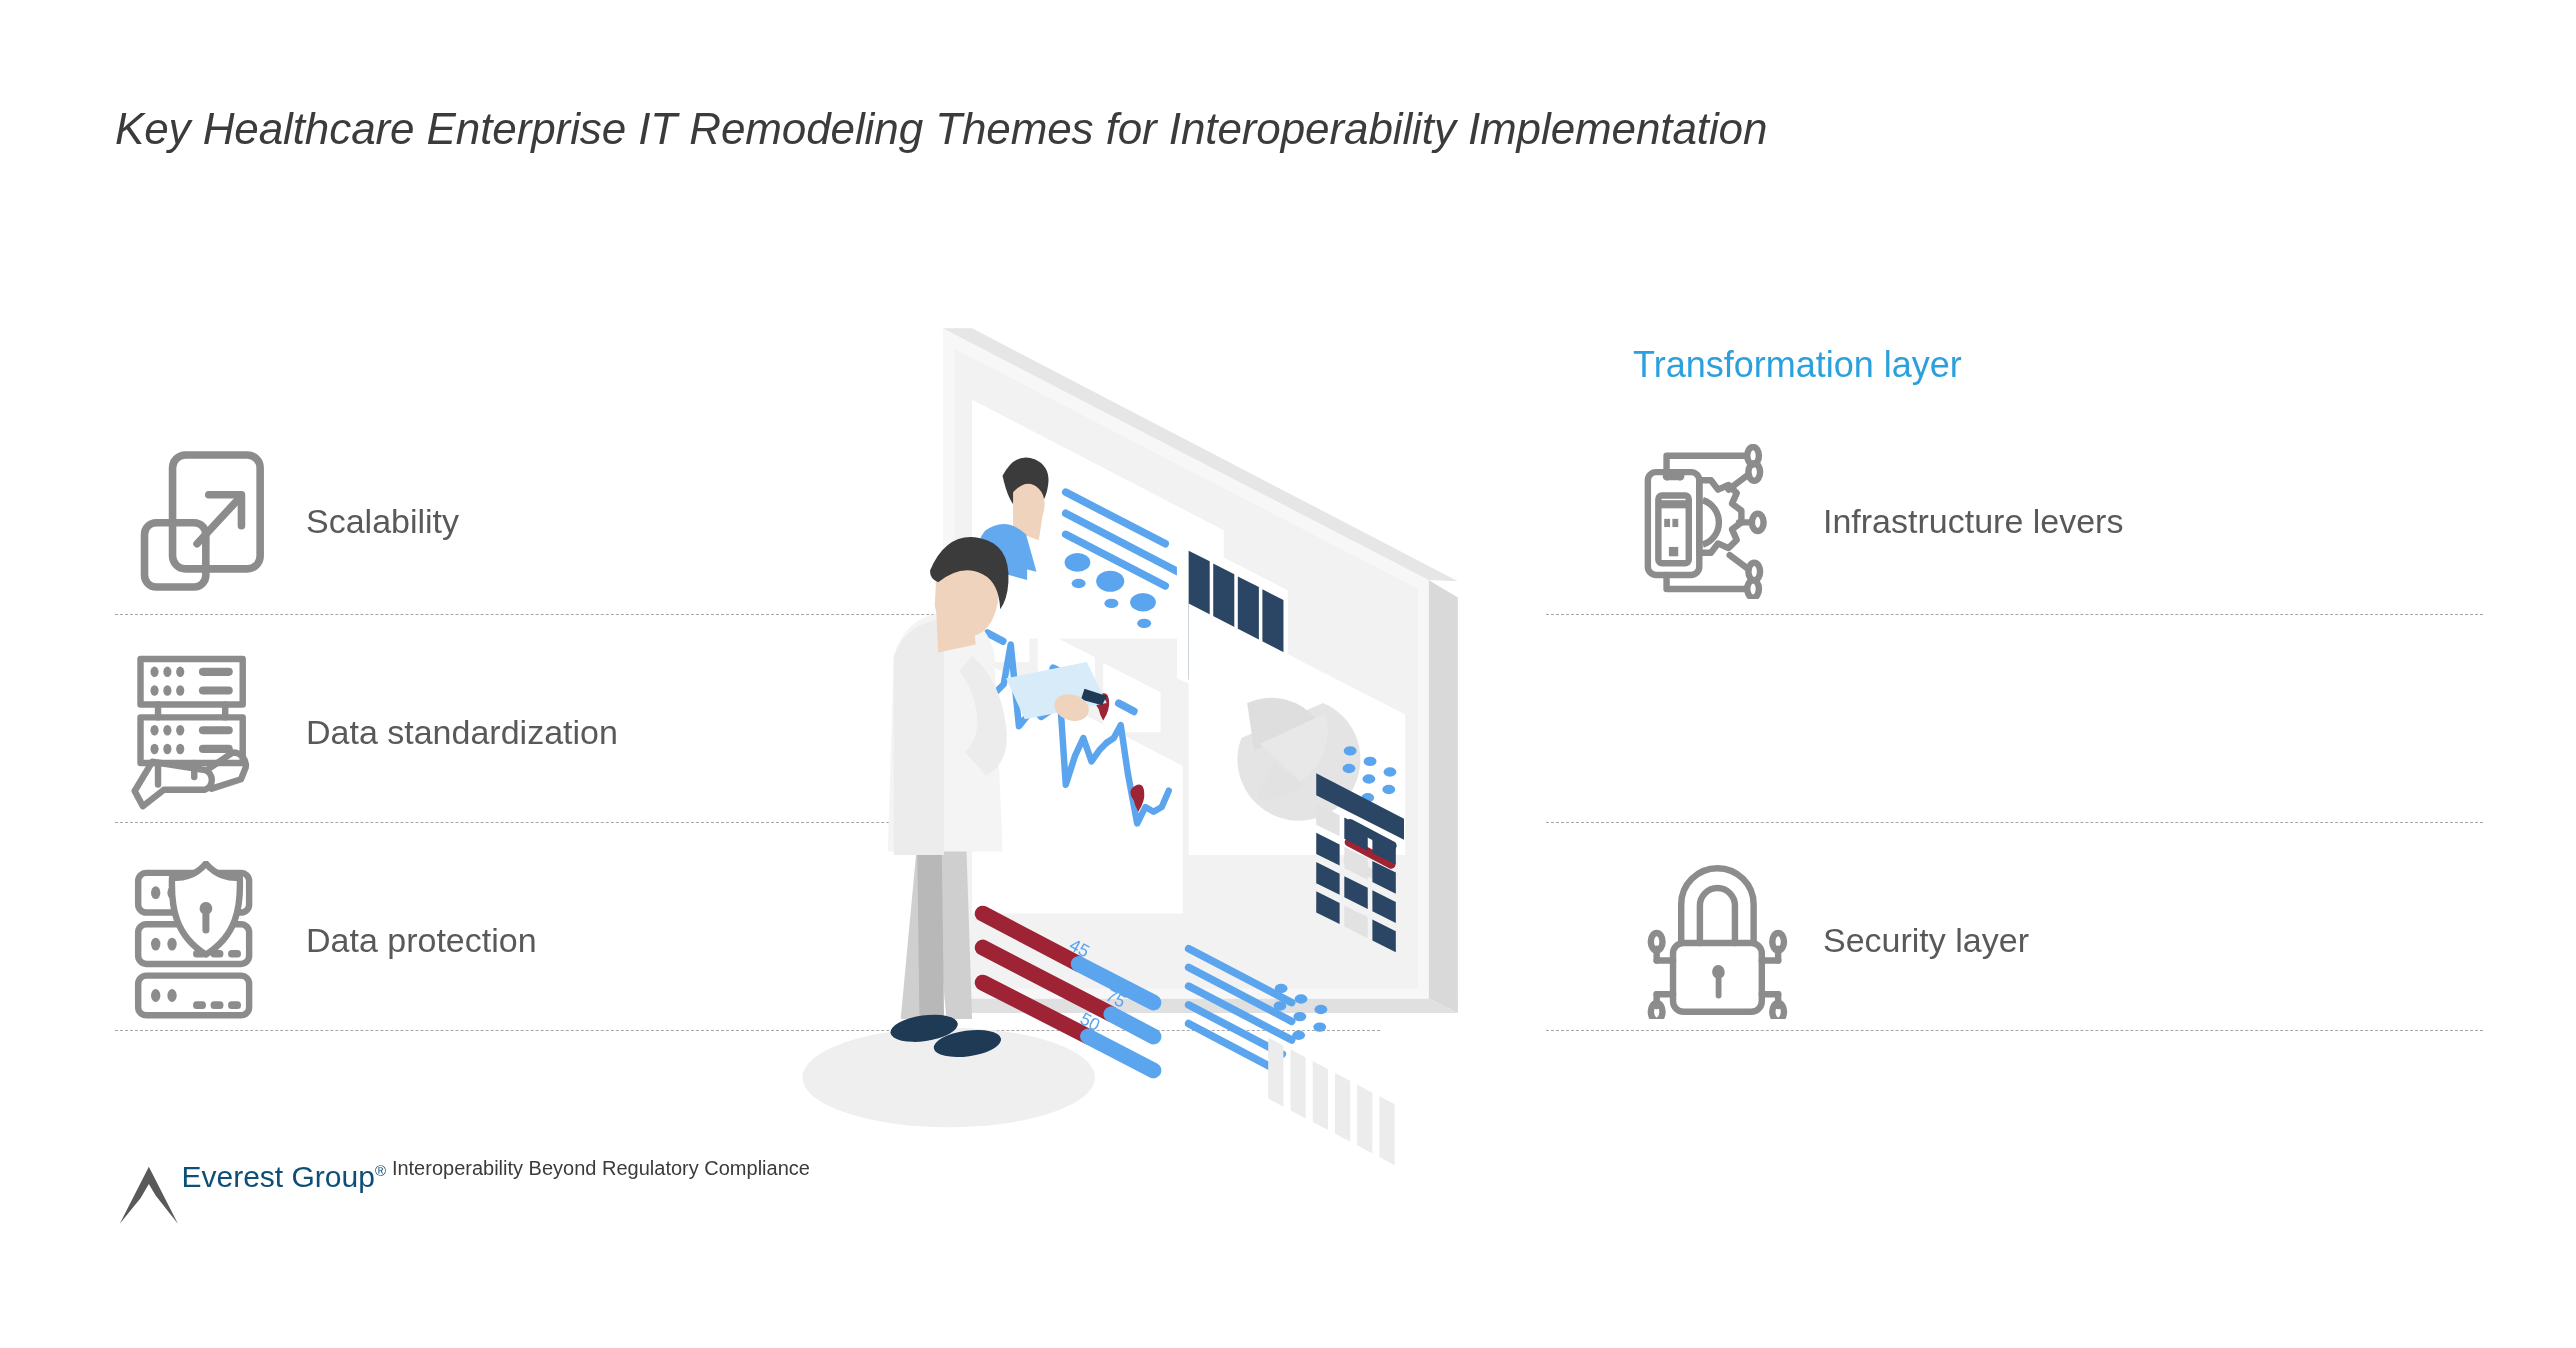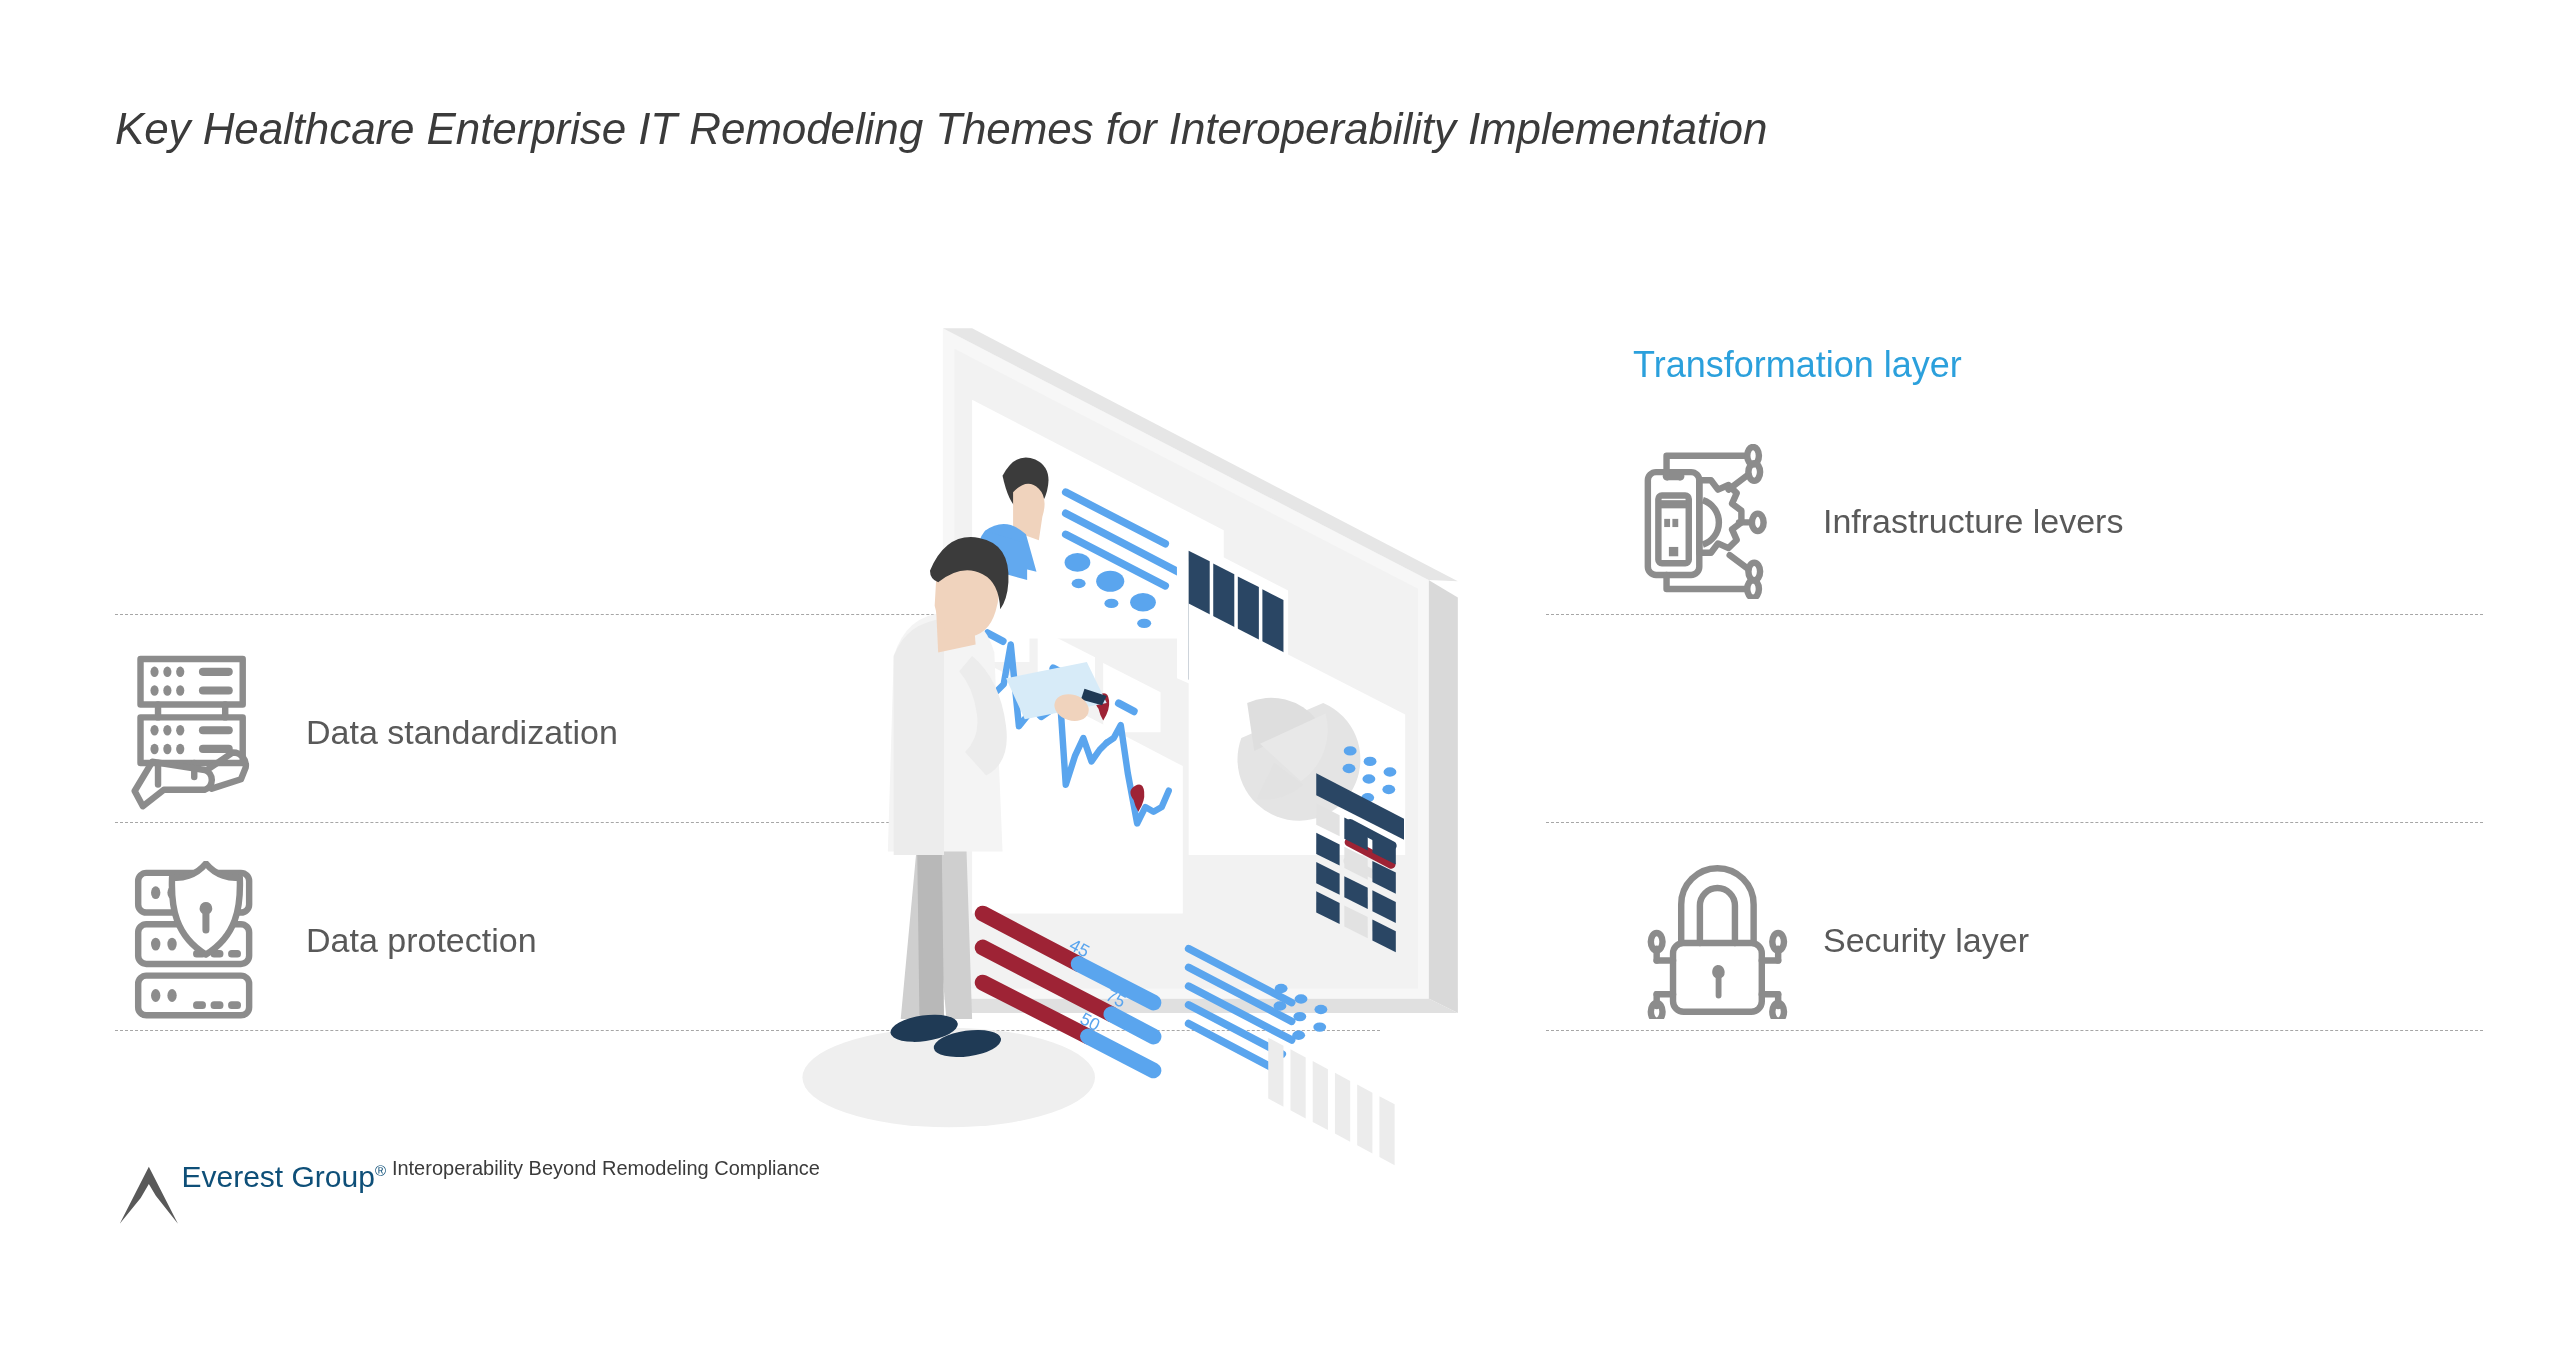--- a/index.html
+++ b/index.html
@@ -84,20 +84,33 @@
 </head>
 <body>
 
 <div class="slide">
 
   <div class="title">Key Healthcare Enterprise IT Remodeling Themes for Interoperability Implementation</div>
 
 
   <div class="col-head right">Transformation layer</div>
 
+  <div class="row left r1">
+    <div class="icon-box">
+      <svg width="135" height="146" viewBox="0 0 230 250">
+        <g fill="none" stroke="#8c8c8c" stroke-width="13" stroke-linecap="round" stroke-linejoin="round">
+          <rect x="62" y="12" width="150" height="195" rx="22"></rect>
+          <rect x="14" y="128" width="105" height="110" rx="20"></rect>
+          <line x1="104" y1="164" x2="178" y2="84"></line>
+          <polyline points="124,80 180,80 180,133"></polyline>
+        </g>
+      </svg>
+    </div>
+    <div class="row-label">Scalability</div>
+  </div>
 
   <div class="row left r2">
     <div class="icon-box">
       <svg width="146" height="158" viewBox="0 0 250 270">
         <g fill="none" stroke="#8c8c8c" stroke-width="11" stroke-linecap="round" stroke-linejoin="round">
           <rect x="18" y="10" width="175" height="78"></rect>
           <rect x="18" y="110" width="175" height="78"></rect>
           <line x1="48" y1="88" x2="48" y2="110"></line>
           <line x1="163" y1="88" x2="163" y2="110"></line>
           <line x1="48" y1="188" x2="48" y2="225"></line>
@@ -427,17 +440,17 @@
     </svg>
   </div>
 
   <div class="footer">
     <div class="logo-mark">
       <svg width="70" height="64" viewBox="0 0 120 110">
         <path d="M8 106 L58 8 L108 106 L70 58 L58 38 L44 62 Z" fill="#595959"></path>
       </svg>
     </div>
     <div class="logo-text"><span>Everest Group</span><span class="logo-reg">®</span></div>
-    <div class="tagline">Interoperability Beyond Remodeling Compliance</div>
+    <div class="tagline">Interoperability Beyond Regulatory Compliance</div>
   </div>
 
 </div>
 
 
 </body></html>

